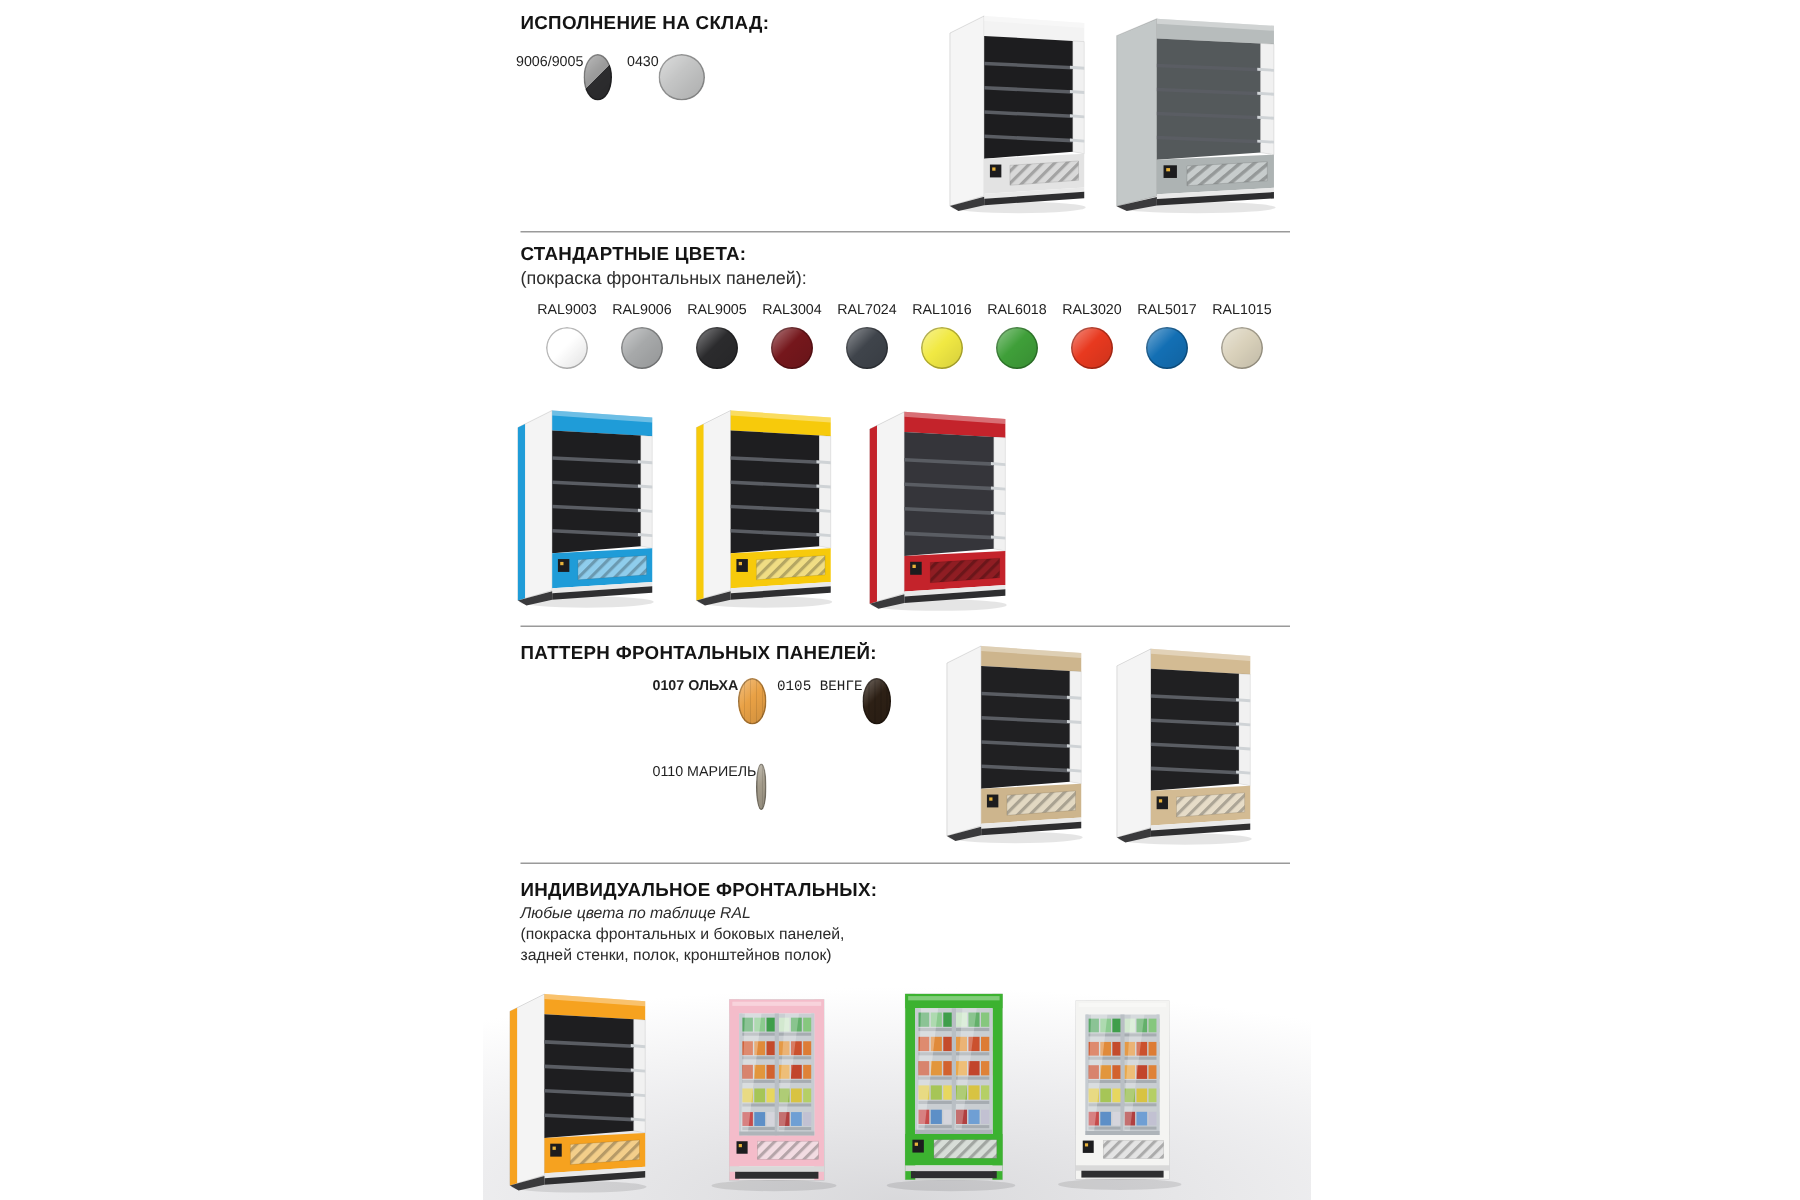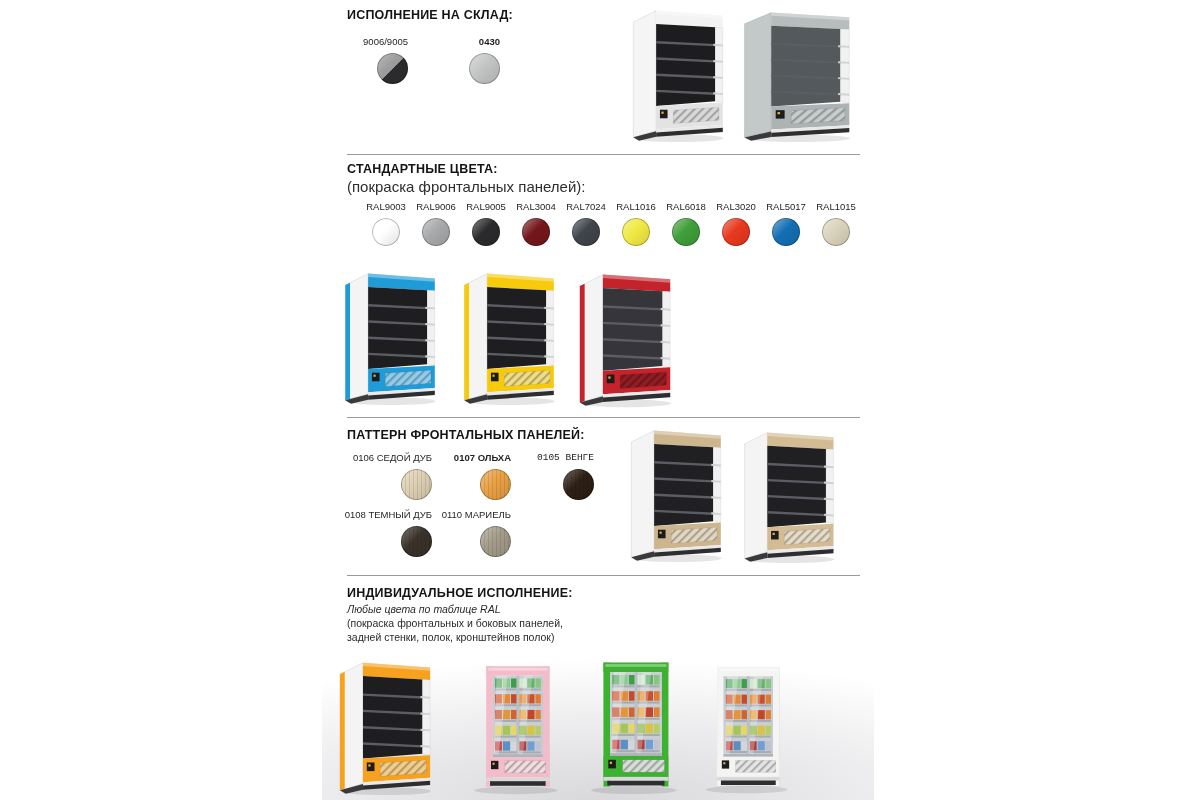--- a/index.html
+++ b/index.html
@@ -3,40 +3,40 @@
 <meta charset="utf-8">
 <style>
   html,body{margin:0;padding:0;background:#fff;}
   .canvas{
     position:relative;width:1200px;height:800px;background:#ffffff;overflow:hidden;
     font-family:"Liberation Sans","DejaVu Sans",sans-serif;color:#1a1a1a;
   }
   .title{
     position:absolute;margin:0;font-size:12.5px;font-weight:700;letter-spacing:.2px;color:#141414;white-space:nowrap;
   }
-  .subtitle{position:absolute;margin:0;font-size:15px;color:#2e2e2e;white-space:nowrap;}
+  .subtitle{position:absolute;margin:0;font-size:12px;color:#2e2e2e;white-space:nowrap;}
   .divider{position:absolute;height:1px;background:#9a9a9a;}
-  .swatch-block{position:absolute;display:flex;flex-direction:column;align-items:flex-end;}
+  .swatch-block{position:absolute;display:flex;flex-direction:row;align-items:flex-start;}
   .sw-label{font-size:9.5px;color:#1f1f1f;margin-bottom:6px;white-space:nowrap;}
   .swatch{
     width:30px;height:30px;border-radius:50%;
     background-color:var(--c,#ccc);
     background-image:linear-gradient(135deg,rgba(255,255,255,.45) 0%,rgba(255,255,255,0) 45%,rgba(0,0,0,.12) 100%);
     box-shadow:inset 0 0 0 1px rgba(0,0,0,.28);
   }
   .swatch.split{
     background-image:linear-gradient(135deg,rgba(255,255,255,.35) 0%,rgba(255,255,255,0) 40%,rgba(0,0,0,.10) 100%),
                      linear-gradient(135deg,var(--ca,#999) 0 50%,var(--cb,#222) 50% 100%);
     background-color:transparent;
   }
   .swatch.wood{
     background-image:repeating-linear-gradient(90deg,rgba(0,0,0,.10) 0 1px,rgba(255,255,255,0) 1px 4px),
                      linear-gradient(135deg,rgba(255,255,255,.35) 0%,rgba(255,255,255,0) 45%,rgba(0,0,0,.12) 100%);
   }
-  .std-row{position:absolute;display:flex;justify-content:flex-end;}
+  .std-row{position:absolute;display:flex;justify-content:center;}
   .std-item{display:flex;flex-direction:column;align-items:center;width:50px;}
   .std-item .swatch{width:28px;height:28px;}
   .fridge{position:absolute;display:block;}
   .desc-line{position:absolute;margin:0;font-size:10.5px;line-height:14.5px;color:#2a2a2a;white-space:nowrap;}
   .wash{
     position:absolute;left:322px;top:642px;width:552px;height:158px;
     background:radial-gradient(120% 115% at 50% 100%,rgba(210,210,213,.85) 0%,rgba(224,224,227,.55) 45%,rgba(255,255,255,0) 78%);
   }
 </style>
 </head>
@@ -141,21 +141,21 @@
       </symbol>
     </defs>
   </svg>
 
   <h2 class="title" style="left:347px;top:8px;">ИСПОЛНЕНИЕ НА СКЛАД:</h2>
 
   <div class="swatch-block" style="left:344px;top:36px;width:64px;">
     <span class="sw-label">9006/9005</span>
     <div class="swatch split" style="width: 31px; height: 31px; --ca: #9c9c9c; --cb: #2d2d2f;"></div>
   </div>
-  <div class="swatch-block" style="left:442px;top:36px;width:58px;font-weight:bold;">
+  <div class="swatch-block" style="left:418px;top:36px;width:58px;">
     <span class="sw-label">0430</span>
     <div class="swatch" style="width: 31px; height: 31px; --c: #c3c4c4;"></div>
   </div>
 
   <svg class="fridge" style="left: 629px; top: 3px; width: 100px; height: 141px; --canopy: #f3f3f3; --side: #f5f5f5; --interior: #1d1d1f; --bottom: #e3e3e3; --grille: #d9d9d9;" viewBox="0 0 104 148">
     <use href="#sym-open"></use>
   </svg>
   <svg class="fridge" style="left: 740px; top: 5px; width: 116px; height: 139px; --canopy: #b7bcbc; --side: #c3c8c8; --interior: #54595b; --bottom: #adb3b3; --grille: #c7cccc;" viewBox="0 0 104 148" preserveAspectRatio="none">
     <use href="#sym-open"></use>
   </svg>
@@ -215,51 +215,43 @@
     <use href="#sym-open"></use>
   </svg>
   <svg class="fridge" style="left: 576px; top: 266px; width: 100px; height: 144px; --canopy: #c4232b; --bottom: #c4232b; --stripe: #c4232b; --grille: #8f1d23; --interior: #35353a;" viewBox="0 0 104 148">
     <use href="#sym-open"></use>
   </svg>
 
   <div class="divider" style="left:347px;top:417px;width:513px;"></div>
 
   <h2 class="title" style="left:347px;top:428px;text-align:center;">ПАТТЕРН ФРОНТАЛЬНЫХ ПАНЕЛЕЙ:</h2>
 
-  <div class="swatch-block" style="left:344px;top:452px;width:88px;">
-    <span class="sw-label">0106 СЕДОЙ ДУБ</span>
-    <div class="swatch wood" style="width: 31px; height: 31px; --c: #ddd0b4;"></div>
-  </div>
   <div class="swatch-block" style="left:435px;top:452px;width:76px;font-weight:bold;">
     <span class="sw-label">0107 ОЛЬХА</span>
     <div class="swatch wood" style="width: 31px; height: 31px; --c: #e9a145;"></div>
   </div>
   <div class="swatch-block" style="left:518px;top:452px;width:76px;font-family:Liberation Mono, monospace;">
     <span class="sw-label">0105 ВЕНГЕ</span>
     <div class="swatch wood" style="width: 31px; height: 31px; --c: #2d2015;"></div>
   </div>
-  <div class="swatch-block" style="left:344px;top:509px;width:88px;">
-    <span class="sw-label">0108 ТЕМНЫЙ ДУБ</span>
-    <div class="swatch wood" style="width: 31px; height: 31px; --c: #3b332a;"></div>
-  </div>
   <div class="swatch-block" style="left:435px;top:509px;width:76px;">
     <span class="sw-label">0110 МАРИЕЛЬ</span>
     <div class="swatch wood" style="width: 31px; height: 31px; --c: #a49c8b;"></div>
   </div>
 
   <svg class="fridge" style="left: 627px; top: 423px; width: 100px; height: 141px; --canopy: #cdb58d; --bottom: #cdb58d; --grille: #e2d8c2; --interior: #202022;" viewBox="0 0 104 148">
     <use href="#sym-open"></use>
   </svg>
   <svg class="fridge" style="left: 740px; top: 425px; width: 100px; height: 140px; --canopy: #d3bb93; --bottom: #d3bb93; --grille: #e6dcc8; --interior: #202022;" viewBox="0 0 104 148">
     <use href="#sym-open"></use>
   </svg>
 
   <div class="divider" style="left:347px;top:575px;width:513px;"></div>
 
-  <h2 class="title" style="left:347px;top:586px;">ИНДИВИДУАЛЬНОЕ ИСПОЛНЕНИЕ:</h2>
+  <h2 class="title" style="left:347px;top:586px;">ИНДИВИДУАЛЬНОЕ ФРОНТАЛЬНЫХ:</h2>
   <p class="desc-line" style="left:347px;top:602px;font-style:italic;">Любые цвета по таблице RAL</p>
   <p class="desc-line" style="left:347px;top:616px;">(покраска фронтальных и боковых панелей,</p>
   <p class="desc-line" style="left:347px;top:630px;">задней стенки, полок, кронштейнов полок)</p>
 
   <div class="wash"></div>
 
   <svg class="fridge" style="left: 336px; top: 655px; width: 100px; height: 142px; --canopy: #f6a21f; --bottom: #f6a21f; --stripe: #f6a21f; --grille: #f3ce8a; --interior: #1e1e20;" viewBox="0 0 104 148">
     <use href="#sym-open"></use>
   </svg>
   <svg class="fridge" style="left: 464px; top: 659px; width: 104px; height: 137px; --accent2: #f4bcca; --frame2: #f8f2f4; --grille2: #f2dce2;" viewBox="0 0 104 148">

